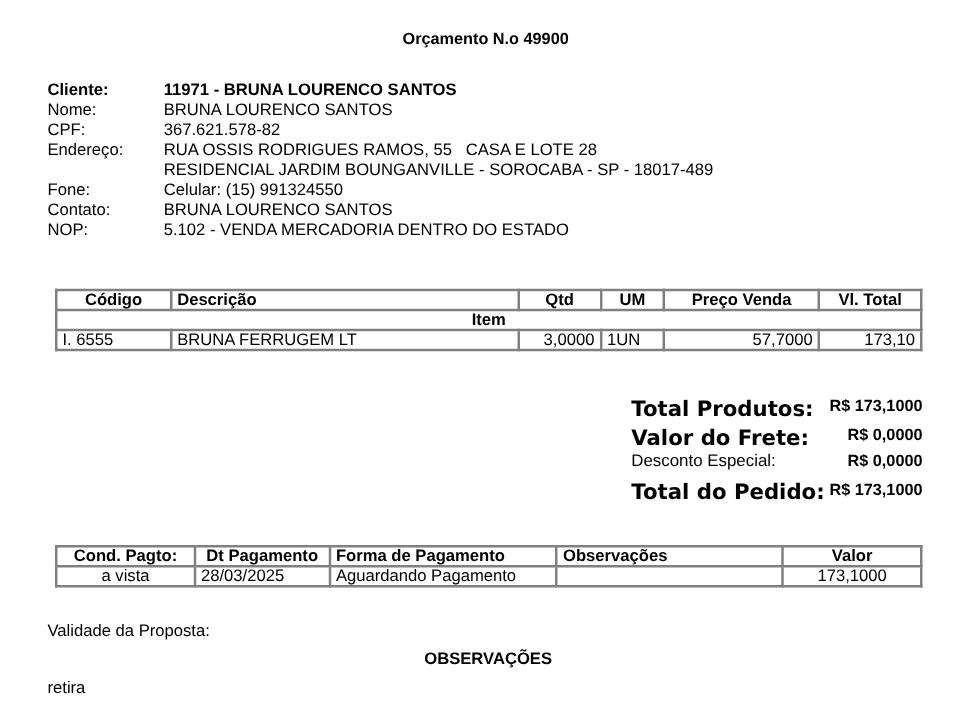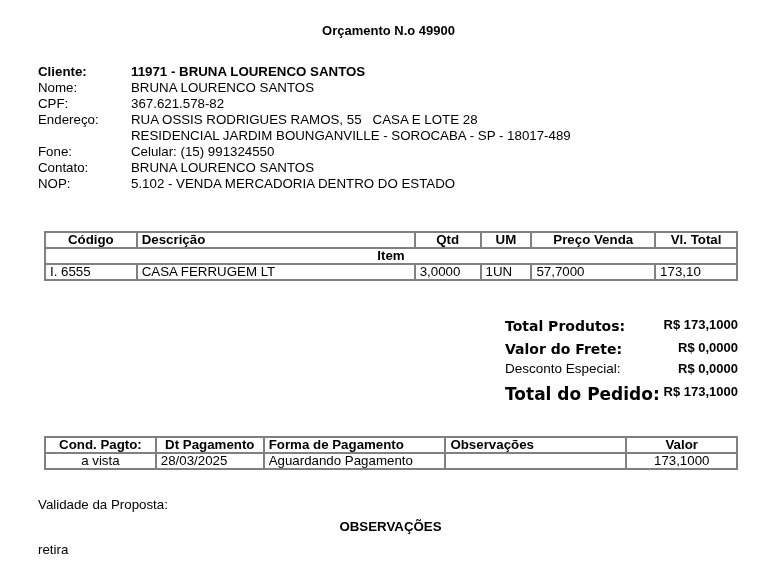--- a/index.html
+++ b/index.html
@@ -40,26 +40,26 @@
       padding: 0 4px;
       height: 14px;
       line-height: 14px;
       white-space: nowrap;
     }
     table.grid th {
       font-weight: bold;
     }
     .c { text-align: center; }
     .l { text-align: left; }
-    .r { text-align: left; }
+    .r { text-align: right; }
 
     .tot-label {
       font-family: "DejaVu Sans", sans-serif;
       font-weight: bold;
-      font-size: 14px;
+      font-size: 17px;
       left: 505px;
     }
     .tot-label.plain {
       font-family: "Liberation Sans", sans-serif;
       font-weight: normal;
       font-size: 13.5px;
       text-align: right;
     }
     .tot-label.big {
       font-size: 17px;
@@ -116,21 +116,21 @@
     <th class="c">Qtd</th>
     <th class="c">UM</th>
     <th class="c">Preço Venda</th>
     <th class="c">Vl. Total</th>
   </tr>
   <tr>
     <th colspan="6" class="c">Item</th>
   </tr>
   <tr>
     <td class="l">I. 6555</td>
-    <td class="l">CASA FERRUGEM LT</td>
+    <td class="l">BRUNA FERRUGEM LT</td>
     <td class="r">3,0000</td>
     <td class="l">1UN</td>
     <td class="r">57,7000</td>
     <td class="r">173,10</td>
   </tr>
 </tbody>
   </table>
 
 <div>
   <div class="abs tot-label" style="top:318px">Total Produtos:</div>

